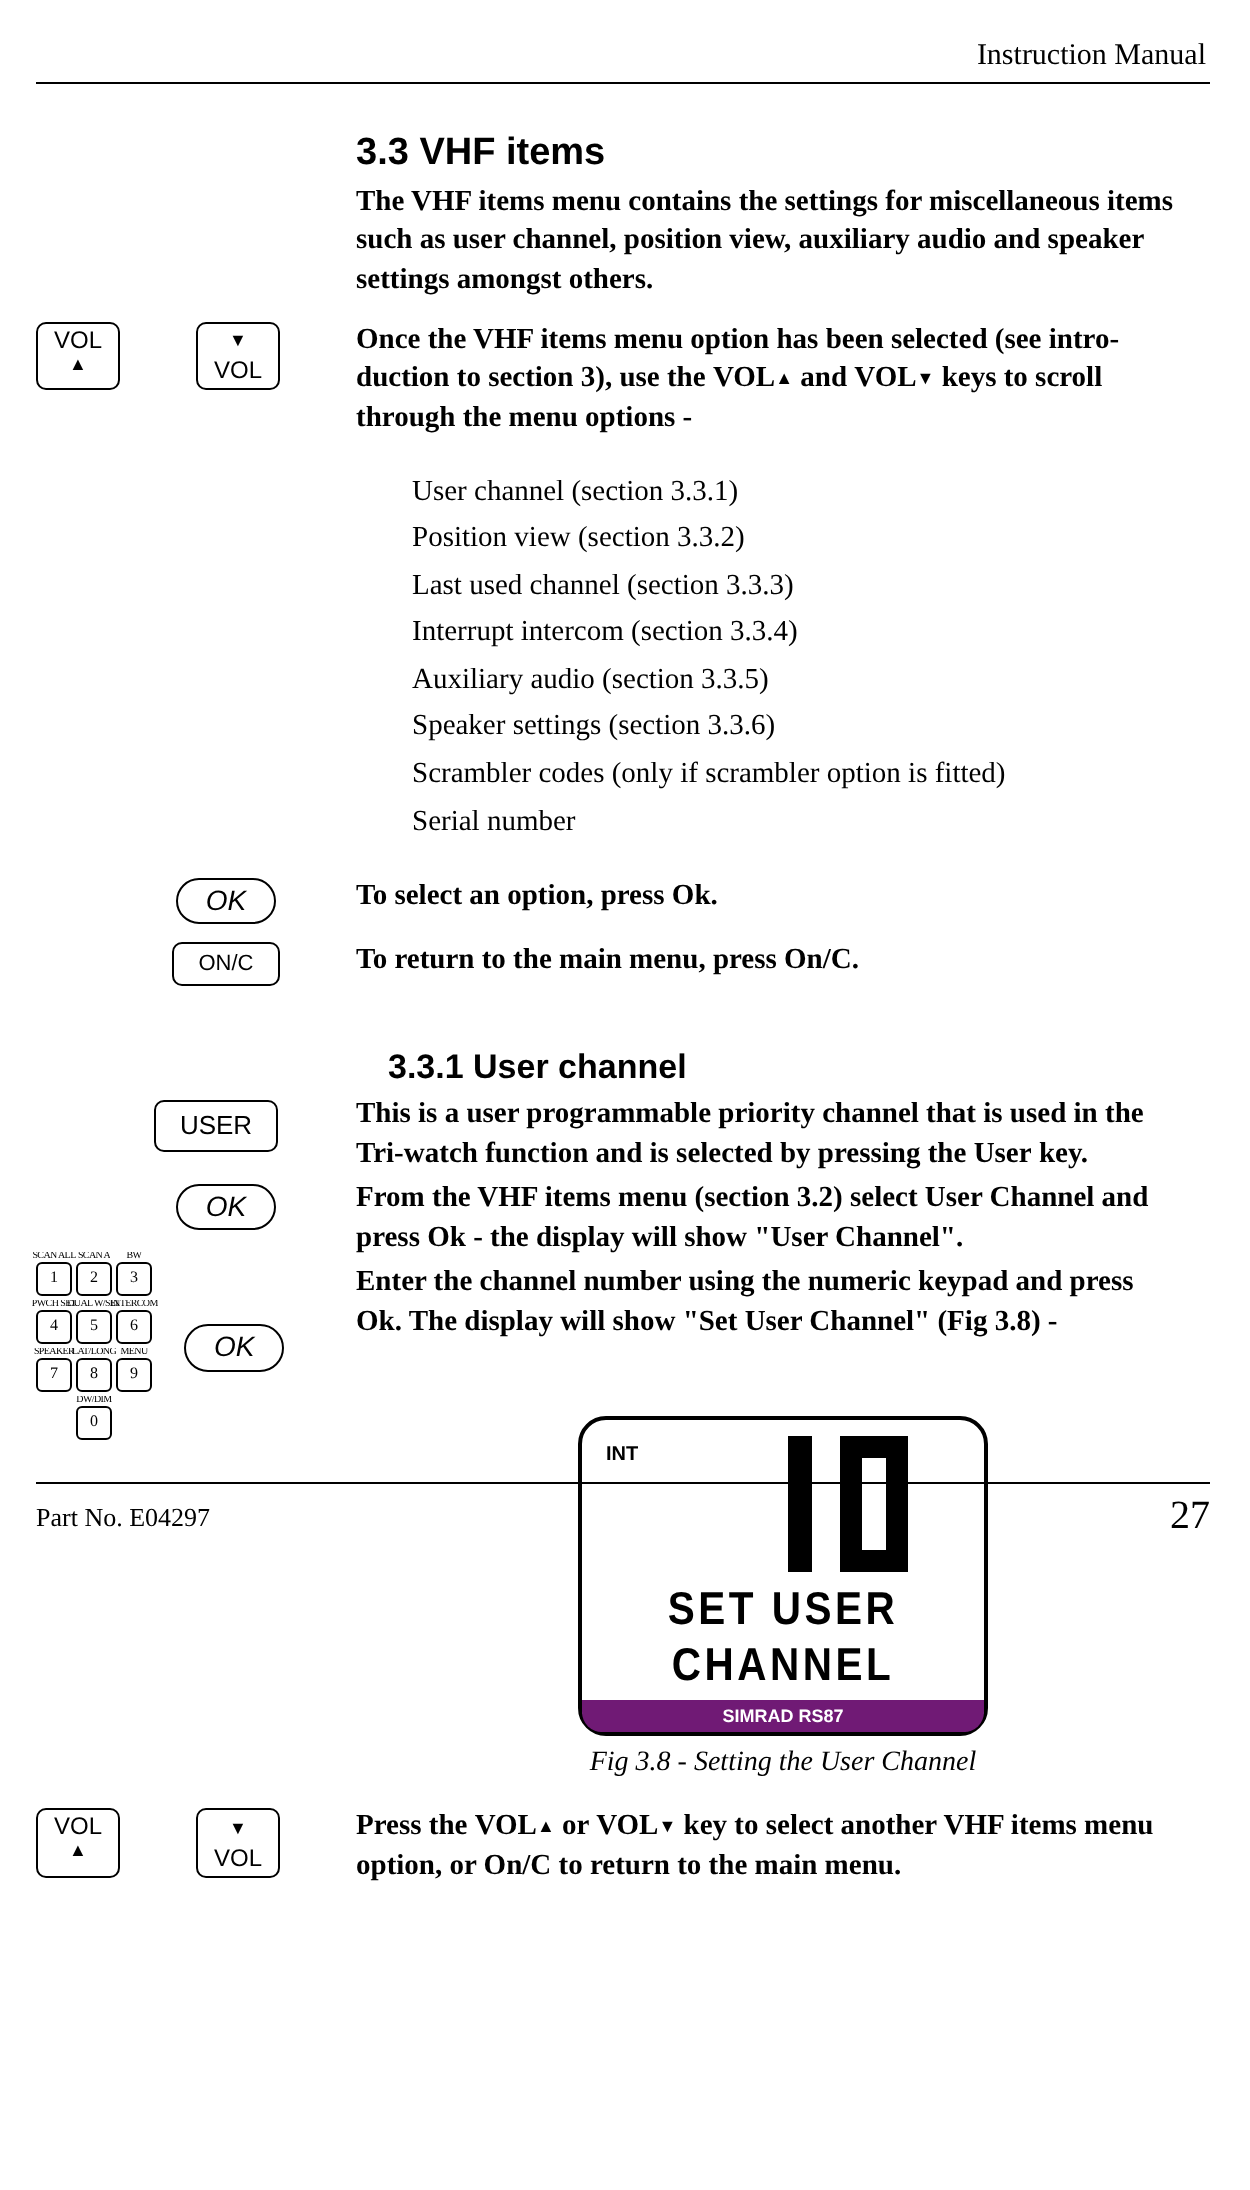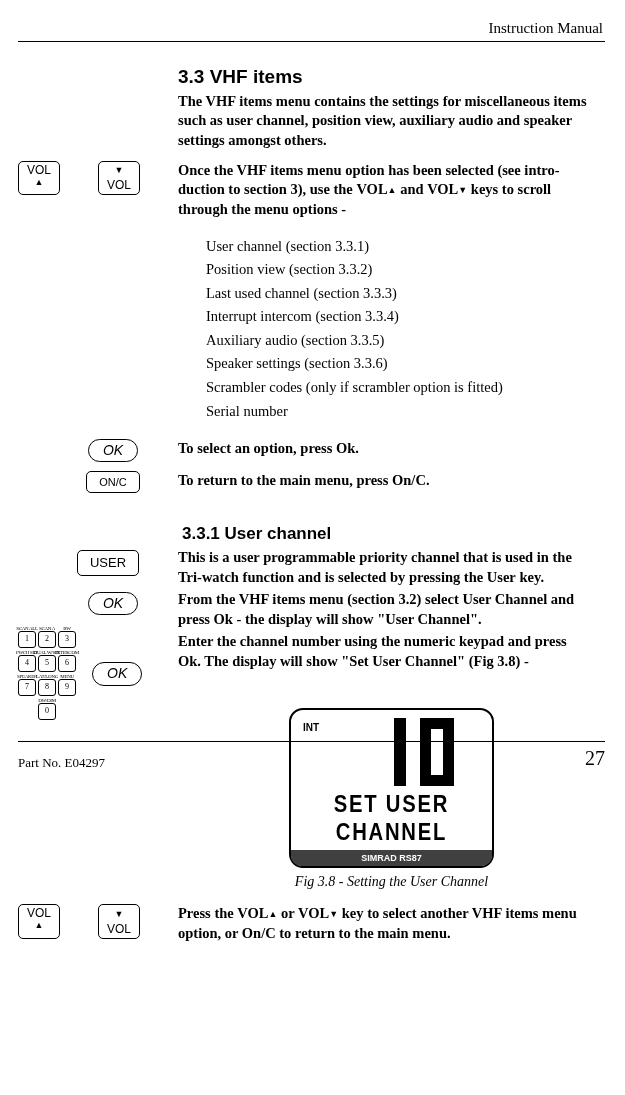--- a/index.html
+++ b/index.html
@@ -44,21 +44,21 @@
     h2 {
       font-family: Arial, Helvetica, sans-serif;
       font-weight: bold;
       font-size: 19px;
       margin: 0 0 2px 0;
     }
     h3 {
       font-family: Arial, Helvetica, sans-serif;
       font-weight: bold;
       font-size: 17px;
-      margin: 20px 0 2px 4px;
+      margin: 20px 0 2px 16px;
     }
     p {
       margin: 0 12px 10px 0;
       font-weight: bold;
     }
     .list {
       margin: 6px 0 18px 0;
     }
     .list-item {
       margin: 4px 0 4px 28px;
@@ -142,21 +142,21 @@
       font-weight: bold;
       letter-spacing: 2px;
       font-size: 23px;
       text-align:center;
       line-height: 1.05;
       margin-top: 4px;
       font-stretch: condensed;
       transform: scaleX(0.88);
     }
     .display-footer {
-      background:#404040;
+      background:#701a75;
       color:#fff;
       font-family: Arial,sans-serif;
       font-weight:bold;
       font-size:9px;
       text-align:center;
       padding: 2px 0;
       margin: 6px -8px 0 -8px;
       border-radius: 0 0 10px 10px;
     }
     .fig-caption {
@@ -168,21 +168,21 @@
     .footer {
       position: absolute;
       bottom: 14px;
       left: 18px;
       right: 20px;
       border-top: 1px solid #000;
       padding-top: 3px;
       font-size: 13px;
       display:flex;
       justify-content: space-between;
-      align-items:flex-end;
+      align-items:center;
     }
     .page-num {
       font-size: 20px;
     }
   </style>
 </head>
 <body>
 
 <div class="page">
   <div class="header">

